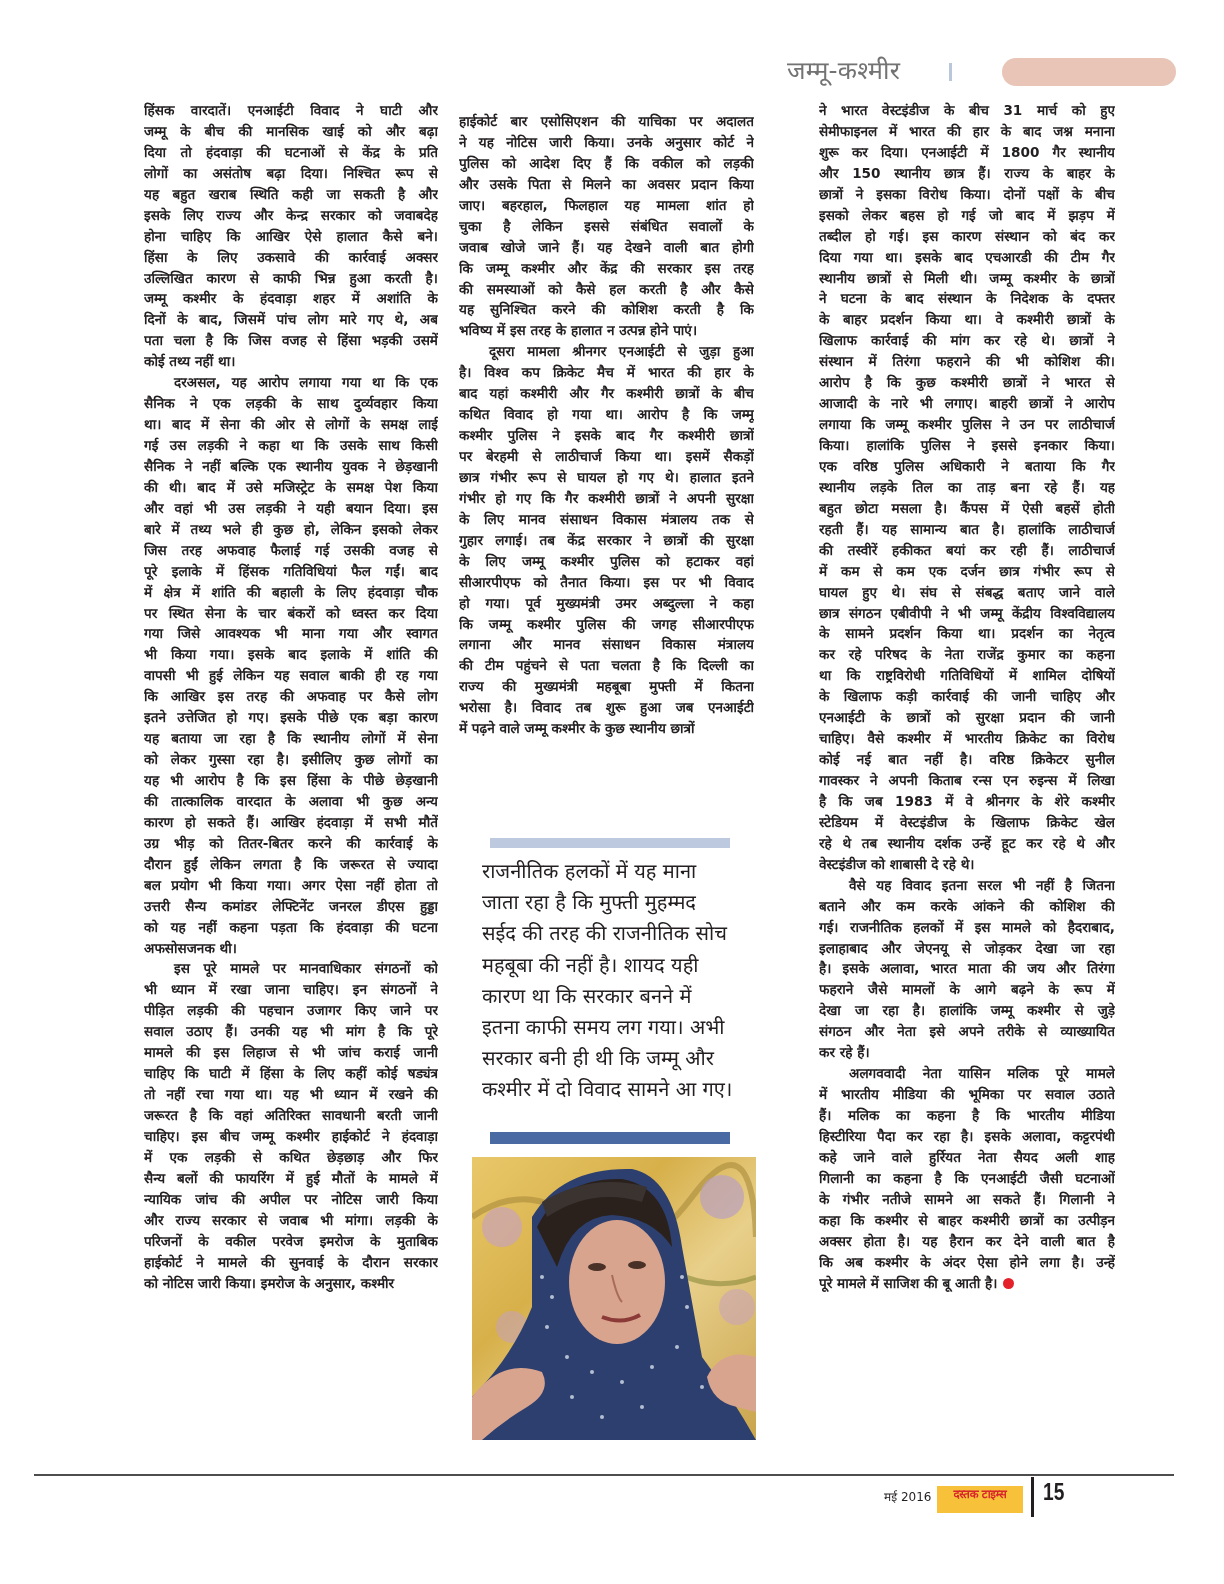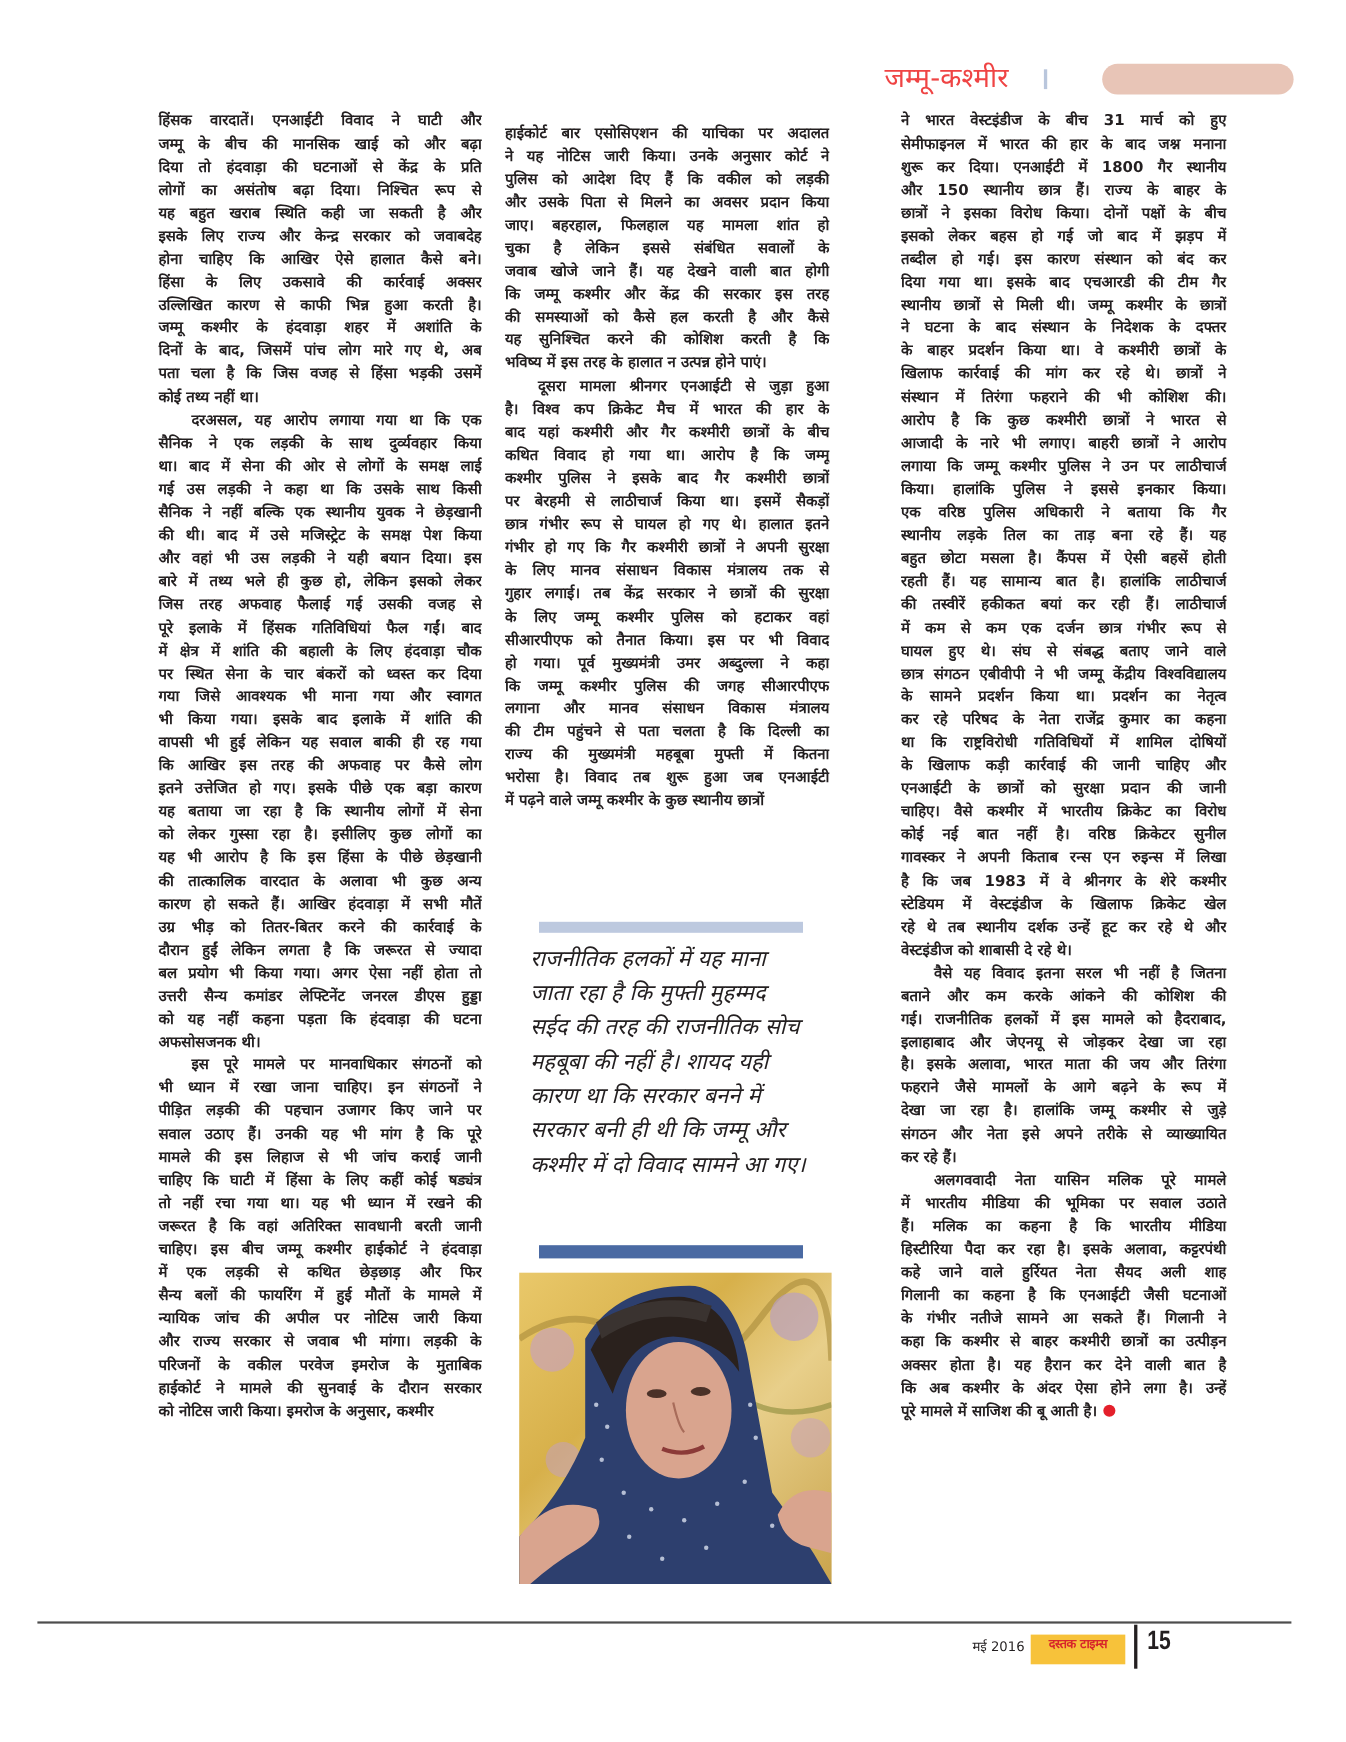--- a/index.html
+++ b/index.html
@@ -1,33 +1,33 @@
 <!DOCTYPE html>
 <html><head>
 <meta charset="utf-8">
 <style>
   html, body { margin: 0; padding: 0; background: #ffffff; }
   body { width: 1224px; height: 1584px; position: relative; overflow: hidden;
          font-family: "DejaVu Sans", sans-serif; color: #231f20; }
-  .section-title { position: absolute; left: 804px; top: 52px; font-size: 25px; color: #ef4444; letter-spacing: 0.2px; }
+  .section-title { position: absolute; left: 787px; top: 52px; font-size: 25px; color: #737373; letter-spacing: 0.2px; }
   .section-divider { position: absolute; left: 949px; top: 63px; width: 3px; height: 18px; background: #b9c6dc; }
   .section-pill { position: absolute; left: 1002px; top: 58px; width: 174px; height: 28px; border-radius: 14px; background: #e8c5b7; }
 
   .col { position: absolute; top: 100px; font-size: 13.6px; line-height: 20.95px; text-align: justify; font-weight: bold; }
   .col .line { display: block; white-space: nowrap; overflow: hidden; text-align: justify; text-align-last: justify; height: 20.95px; }
   .col .line.last { text-align-last: left; }
   .col .line.indent { padding-left: 30px; }
   .col1 { left: 144px; width: 294px; }
   .col2 { left: 459px; width: 295px; margin-top: 11px; }
   .col3 { left: 819px; width: 296px; }
 
   .end-dot { display: inline-block; width: 11px; height: 11px; border-radius: 50%; background: #e4202b; margin-left: 6px; vertical-align: -1px; }
 
   .quote-bar-top { position: absolute; left: 490px; top: 838px; width: 240px; height: 10px; background: #bdc9df; }
-  .pullquote { position: absolute; left: 482px; top: 856px; width: 260px; font-size: 20px; line-height: 31.2px; color: #231f20; font-style: italic; }
+  .pullquote { position: absolute; left: 482px; top: 856px; width: 260px; font-size: 20px; line-height: 31.2px; color: #231f20; }
   .pullquote .pq-line { display: block; white-space: nowrap; }
   .quote-bar-bottom { position: absolute; left: 490px; top: 1132px; width: 240px; height: 12px; background: #4a6aa3; }
 
   .photo { position: absolute; left: 472px; top: 1157px; width: 284px; height: 283px; overflow: hidden;
            background: linear-gradient(135deg, #e9c86a 0%, #d7b04a 35%, #e8cf8a 60%, #c9a44c 100%); }
   .photo svg { display: block; }
 
   .footer-rule { position: absolute; left: 34px; top: 1474px; width: 1140px; height: 2px; background: #4d4d4d; }
   .footer-issue { position: absolute; left: 884px; top: 1488px; font-size: 12px; font-weight: normal; color: #231f20; }
   .footer-logo { position: absolute; left: 937px; top: 1486px; width: 86px; height: 27px; background: #f7c23a;
@@ -193,20 +193,21 @@
     <span class="line last">पूरे मामले में साजिश की बू आती है।<span class="end-dot"></span></span>
   </div>
 
 <div class="quote-bar-top"></div>
 <div class="pullquote">
   <span class="pq-line">राजनीतिक हलकों में यह माना</span>
   <span class="pq-line">जाता रहा है कि मुफ्ती मुहम्मद</span>
   <span class="pq-line">सईद की तरह की राजनीतिक सोच</span>
   <span class="pq-line">महबूबा की नहीं है। शायद यही</span>
   <span class="pq-line">कारण था कि सरकार बनने में</span>
+  <span class="pq-line">इतना काफी समय लग गया। अभी</span>
   <span class="pq-line">सरकार बनी ही थी कि जम्मू और</span>
   <span class="pq-line">कश्मीर में दो विवाद सामने आ गए।</span>
 </div>
 <div class="quote-bar-bottom"></div>
 
 <div class="photo" title="महबूबा मुफ्ती">
   <svg width="284" height="283" viewBox="0 0 284 283">
 
     <path d="M0 60 Q60 20 110 70 T220 40 T284 80" stroke="#a98a3a" stroke-width="6" fill="none" opacity="0.6"></path>
     <path d="M180 100 Q230 140 284 120" stroke="#8a8a3a" stroke-width="5" fill="none" opacity="0.6"></path>

